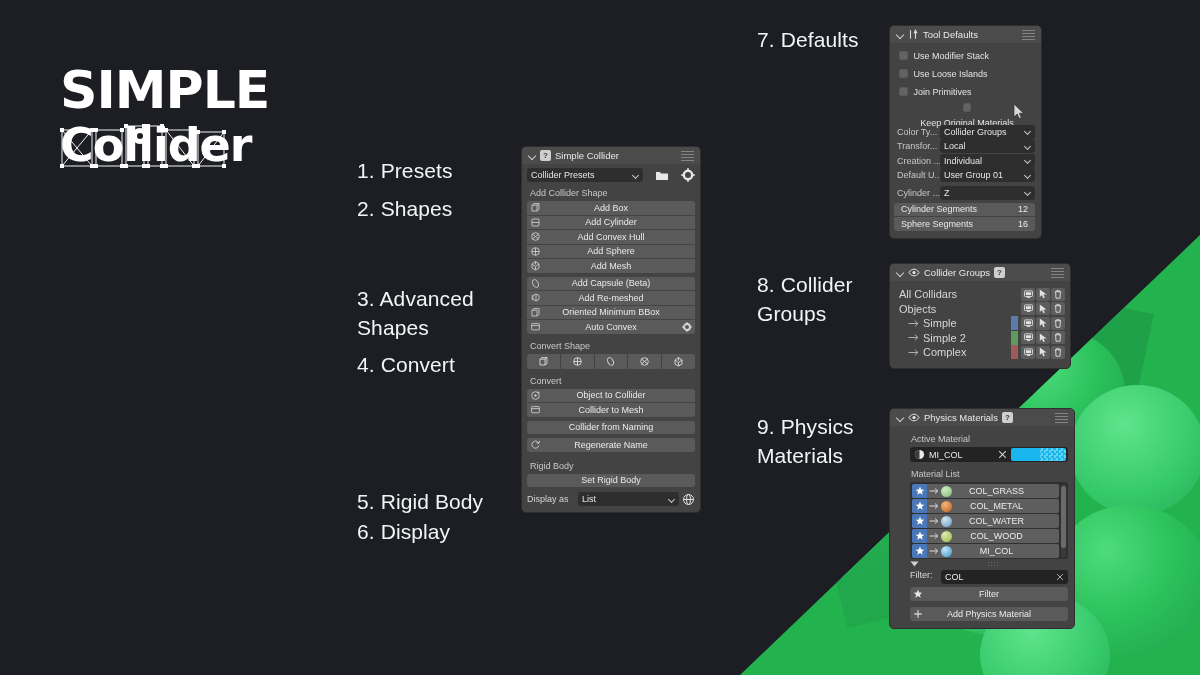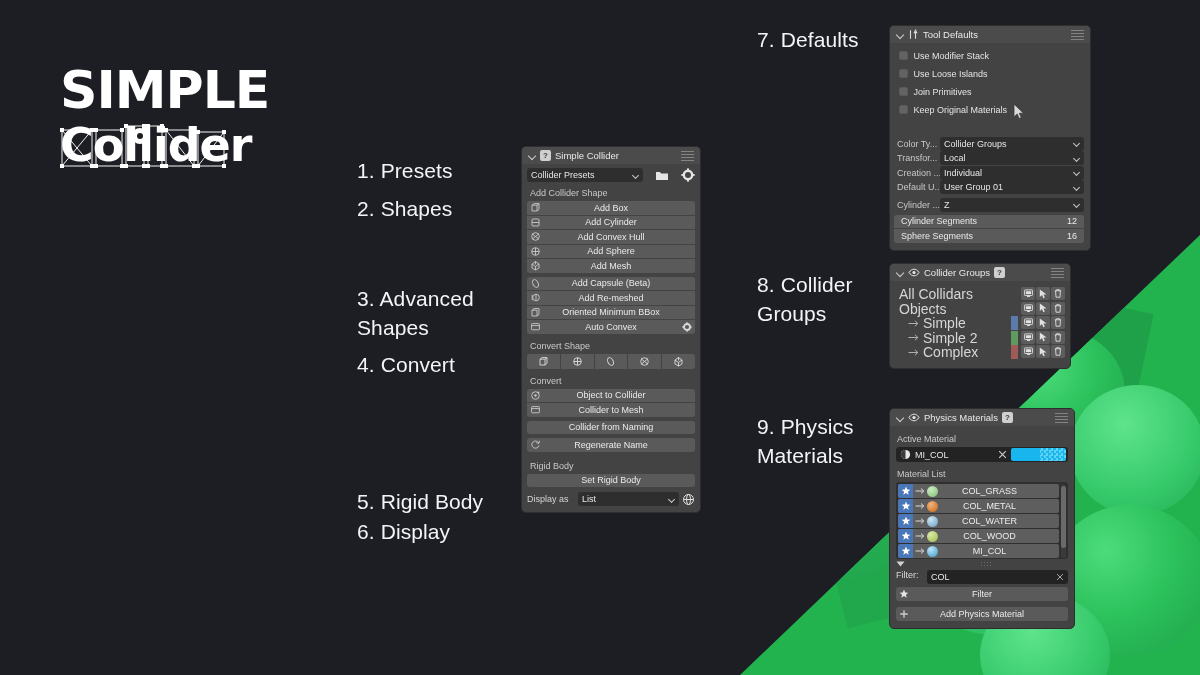--- a/index.html
+++ b/index.html
@@ -139,21 +139,21 @@
 
   .numrow {
     display: flex; align-items: center; justify-content: space-between;
     height: 13.5px; margin-bottom: 1px; padding: 0 7px;
     background: #5a5a5a; border-radius: 3px; font-size: 9px; color: #e9e9e9;
   }
   .numrow.first { border-radius: 3px 3px 0 0; }
   .numrow.last  { border-radius: 0 0 3px 3px; }
 
   
-  .cg-row { display: flex; height: 14.5px; font-size: 14px; color: #d6d6d6; }
+  .cg-row { display: flex; align-items: center; height: 14.5px; font-size: 11px; color: #d6d6d6; }
   .cg-row .cg-name { flex: 1; padding-left: 3px; display:flex; align-items:center; gap:4px; }
   .cg-swatch { width: 7px; height: 14px; flex: 0 0 7px; margin-right: 3px; }
   .cg-acts { display: flex; gap: 1px; }
   .cg-acts .a { width: 14px; height: 13px; background: #5d5d5d; border-radius: 2px;
                 display:flex; align-items:center; justify-content:center; }
   .arrow-r { width: 11px; height: 9px; opacity:.85; }
 
   
   .pm-field {
     display: flex; align-items: center; height: 15px;
@@ -503,21 +503,21 @@
             <circle cx="6.5" cy="6.5" r="5"></circle>
               <ellipse cx="6.5" cy="6.5" rx="2" ry="5"></ellipse>
               <line x1="1.5" y1="6.5" x2="11.5" y2="6.5"></line>
           </svg>
         </div>
       </div>
 
     </div>
   </div>
 
-  <div class="panel" style="left:889px; top:25px; width:202px;">
+  <div class="panel" style="left:889px; top:25px; width:153px;">
     <div class="panel-head">
       <span class="chev"></span>
       <span>
         <svg width="11" height="11" viewBox="0 0 11 11" fill="none" stroke="#dcdcdc" stroke-width="1.1">
           <path d="M2.5 1.2v3.2M2.5 4.4v5.4"></path>
             <path d="M7.5 1.2 6.3 3.6h2.4L7.5 1.2zM7.5 3.6v6.2"></path>
         </svg>
       </span>
       <span>Tool Defaults</span>
       <span class="grip">
@@ -533,21 +533,21 @@
         <span>Use Modifier Stack</span>
       </div>
       <div class="cbrow">
         <span class="cb"></span>
         <span>Use Loose Islands</span>
       </div>
       <div class="cbrow">
         <span class="cb"></span>
         <span>Join Primitives</span>
       </div>
-      <div class="cbrow" style="margin-bottom:21px;">
+      <div class="cbrow" style="margin-bottom:9px;flex-direction:column;">
         <span class="cb"></span>
         <span>Keep Original Materials</span>
       </div>
 
       <div class="proprow">
         <span class="pname">Color Ty...</span>
         <div class="pval dropdown">
           <span>Collider Groups</span>
           <span class="dd-arrow"></span>
         </div>
@@ -770,21 +770,21 @@
       </span>
       <span>Physics Materials</span>
       <span class="qicon">?</span>
       <span class="grip">
           <i></i>
           <i></i>
           <i></i>
           <i></i>
         </span>
     </div>
-    <div class="panel-body" style="padding:5px 6px 7px 6px;">
+    <div class="panel-body" style="padding:5px 6px 7px 20px;">
 
       <div class="section-label" style="padding-left:1px;">Active Material</div>
 
       <div class="pm-field" style="margin-bottom:4px;">
         <span>
           <svg width="11" height="11" viewBox="0 0 11 11">
               <circle cx="5.5" cy="5.5" r="4.6" fill="#e8e8e8"></circle>
               <path d="M5.5 0.9a4.6 4.6 0 0 0 0 9.2z" fill="#3a3a3a"></path>
             </svg>
         </span>

